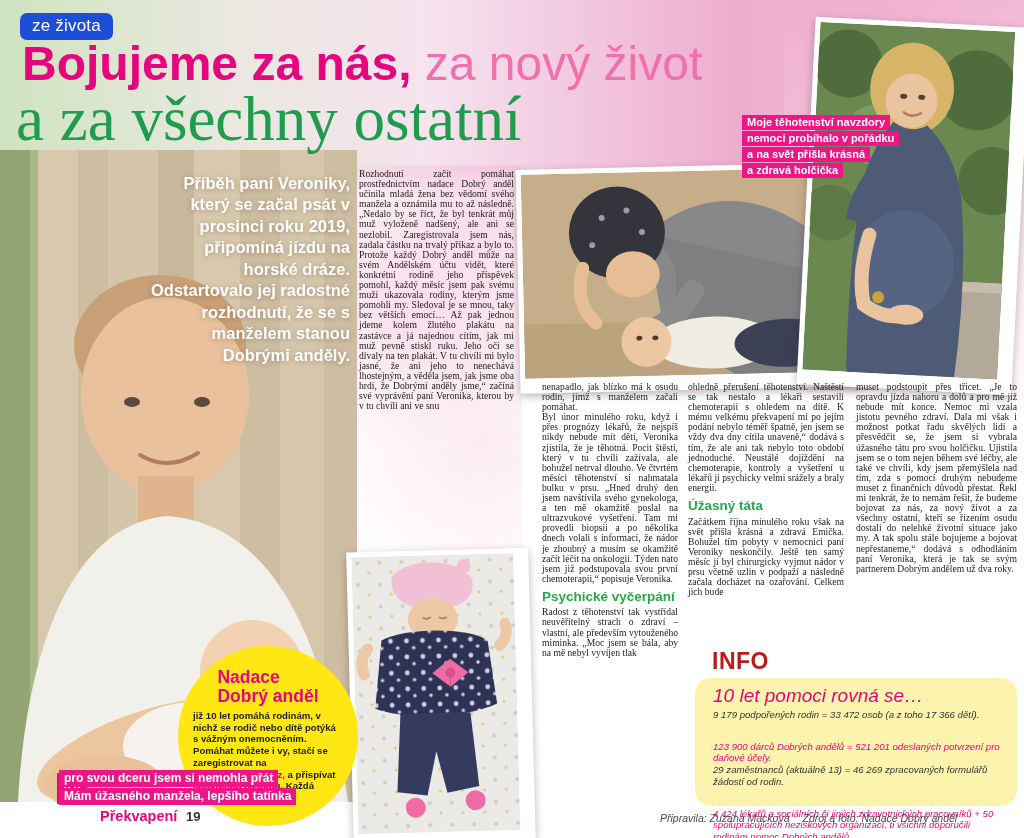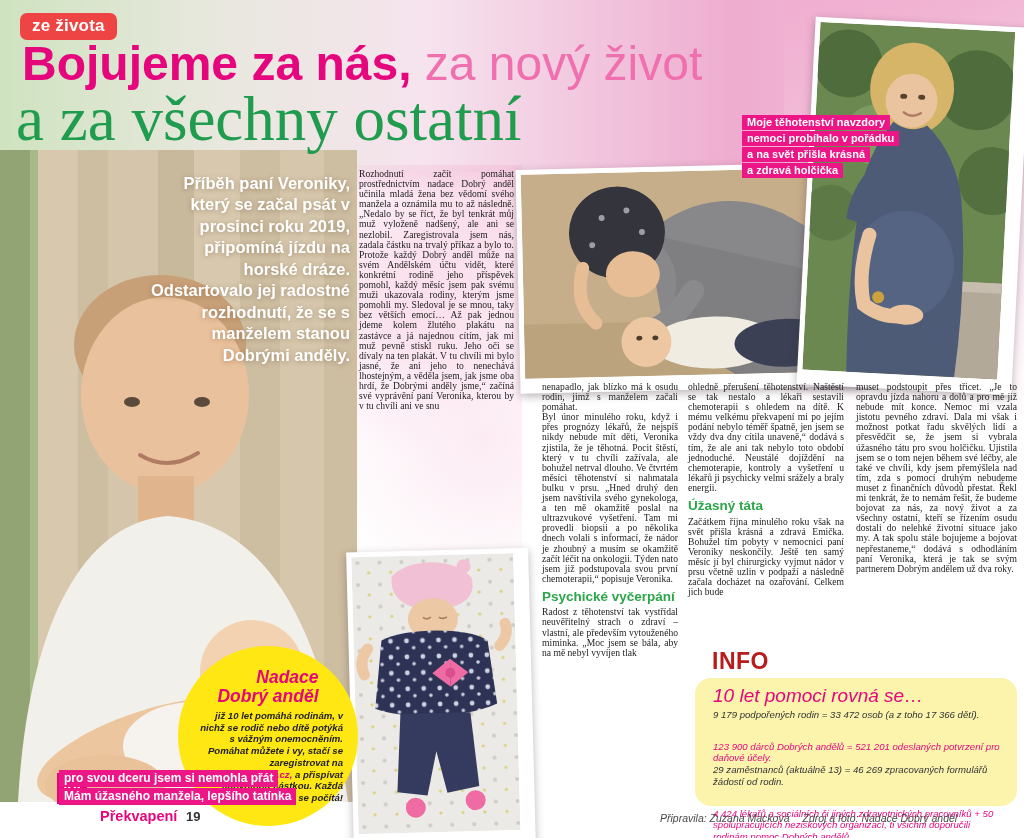--- a/index.html
+++ b/index.html
@@ -24,21 +24,21 @@
   .col1-watermark{
     position:absolute;left:357px;top:165px;width:165px;height:390px;
     background:
       radial-gradient(circle at 85% 12%,rgba(243,176,208,.45),rgba(255,255,255,0) 55%),
       radial-gradient(circle at 20% 38%,rgba(246,196,220,.4),rgba(255,255,255,0) 50%),
       radial-gradient(circle at 75% 70%,rgba(246,196,220,.35),rgba(255,255,255,0) 55%);
   }
   
   .badge{
     position:absolute;left:20px;top:13px;z-index:6;
-    background:#ef4444;color:#fff;font-weight:bold;font-size:17px;
+    background:#1d4ed8;color:#fff;font-weight:normal;font-size:17px;
     padding:3px 12px 4px;border-radius:7px;letter-spacing:.2px;
   }
   .title{position:absolute;left:22px;top:40px;z-index:6;white-space:nowrap;
     font-size:48px;line-height:1;}
   .title .t-bold{color:#e5067e;font-weight:bold;}
   .title .t-light{color:#f06fae;font-weight:normal;}
   .title2{
     position:absolute;left:16px;top:88px;z-index:6;white-space:nowrap;
     font-family:"Liberation Serif",serif;font-size:63px;line-height:1;color:#1f9c4d;
   }
@@ -75,21 +75,21 @@
   .col-1{left:359px;top:169px;width:155px;}
   .col-2{left:522px;top:382px;width:156px;height:456px;}
   .col-3{left:688px;top:382px;width:156px;}
   .col-4{left:856px;top:382px;width:161px;}
   .intrude{float:left;width:20px;height:345px;margin-top:96px;}
   
   .circle{
     position:absolute;left:178px;top:646px;width:180px;height:180px;z-index:6;
     background:#ffe713;border-radius:50%;
     display:flex;flex-direction:column;justify-content:center;align-items:center;
-    text-align:right;padding:0;box-sizing:border-box;font-style:italic;
+    text-align:left;padding:0;box-sizing:border-box;
   }
   .circle .c-title{color:#e5067e;font-weight:bold;font-size:17.5px;line-height:1.05;margin-bottom:5px;}
   .circle .c-body{width:150px;font-weight:bold;font-size:9.6px;line-height:1.22;color:#222;}
   .circle .c-link{color:#e5067e;text-decoration:none;}
   
   .info-heading{
     position:absolute;left:712px;top:648px;z-index:7;
     color:#b91c1c;font-weight:bold;font-size:23px;letter-spacing:.5px;
   }
   .info-box{

